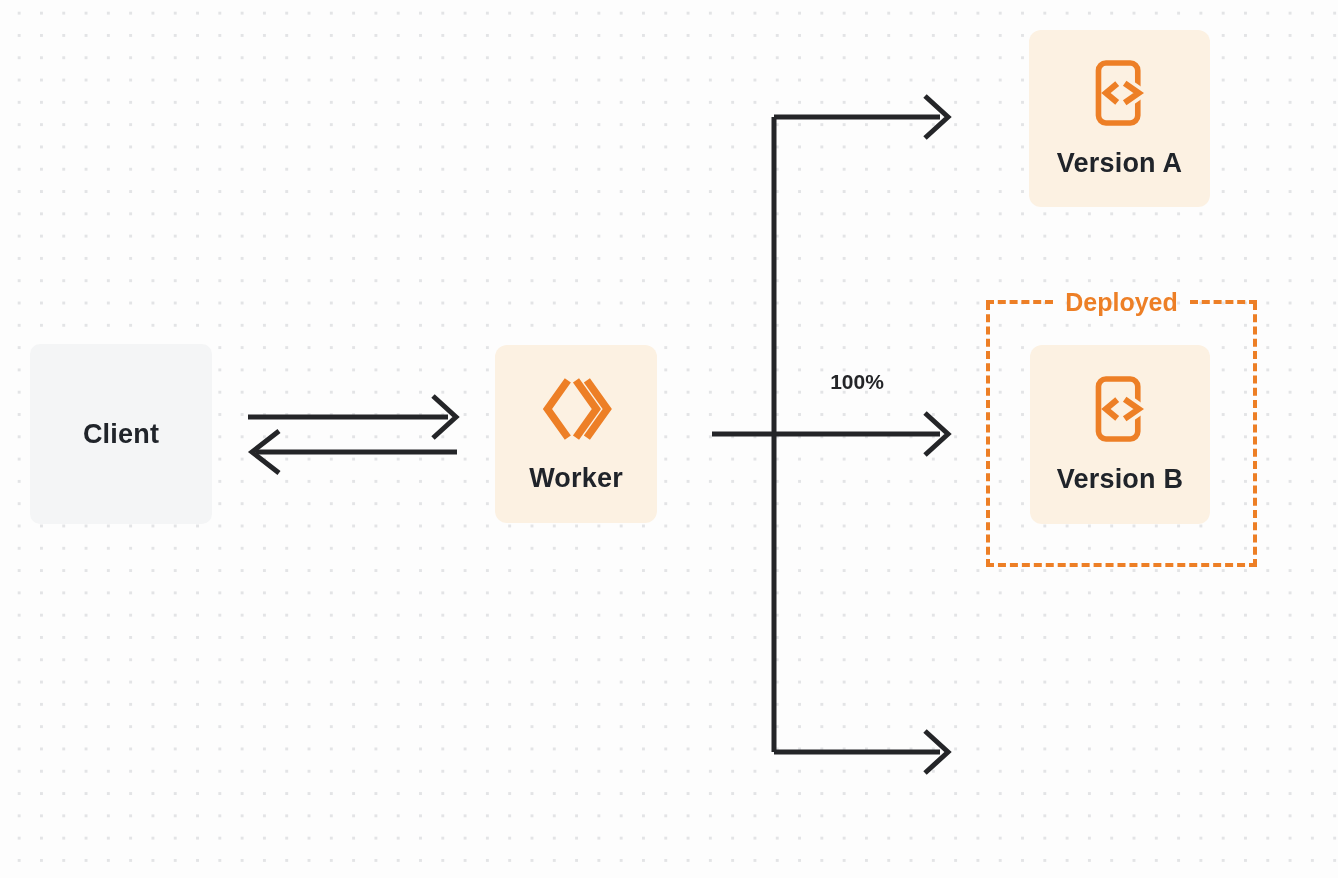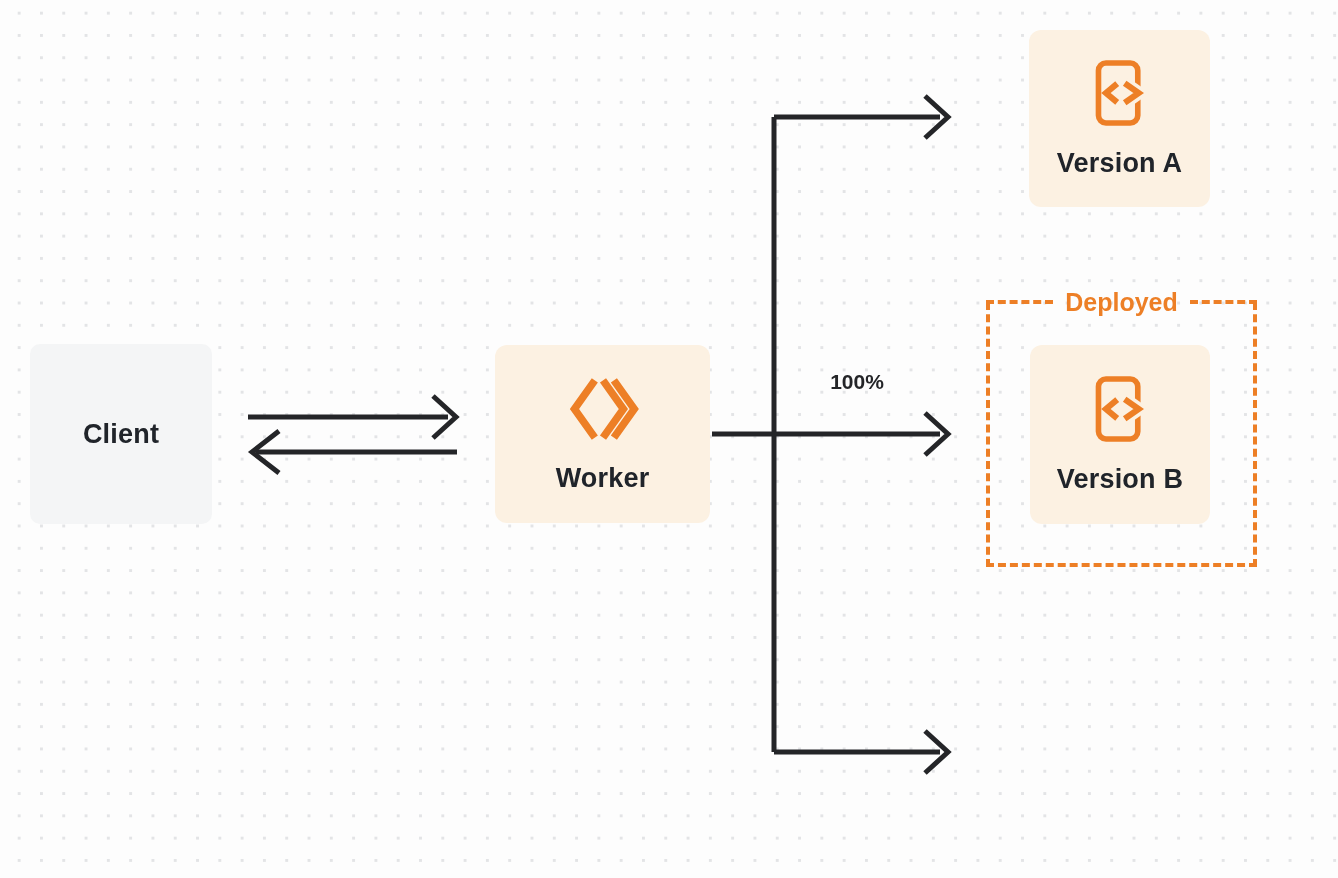--- a/index.html
+++ b/index.html
@@ -36,21 +36,21 @@
     display:flex;flex-direction:column;align-items:center;justify-content:center;
     box-sizing:border-box;
   }
   .node .node-label{
     font-weight:700;font-size:27px;color:var(--label-dark,#20242A);
     letter-spacing:.2px;white-space:nowrap;
   }
   .node-gray{background:var(--node-gray-bg,#F4F5F6);border-radius:10px;}
   .node-cream{background:var(--node-cream-bg,#FCF1E2);}
   #node-client{left:30px;top:344px;width:182px;height:180px;}
-  #node-worker{left:495px;top:345px;width:215px;height:178px;}
+  #node-worker{left:495px;top:345px;width:162px;height:178px;}
   #node-version-a{left:1029px;top:30px;width:181px;height:177px;}
   #node-version-b{left:1030px;top:345px;width:180px;height:179px;}
   #node-version-c{left:1028px;top:660px;width:182px;height:180px;}
   .node-icon{color:var(--accent-orange,#ED7F26);display:block;}
   .worker-icon-svg{width:74px;height:68px;margin-bottom:16px;}
   .code-icon-svg{width:58px;height:70px;margin-bottom:16px;}
   .icon-stroke{fill:none;stroke:currentColor;stroke-linejoin:miter;stroke-linecap:butt;stroke-miterlimit:8;}
   .icon-halo{fill:none;stroke:var(--node-cream-bg,#FCF1E2);stroke-width:14;stroke-linejoin:miter;stroke-linecap:butt;}
   .traffic-label{
     position:absolute;left:777px;top:365px;width:160px;

